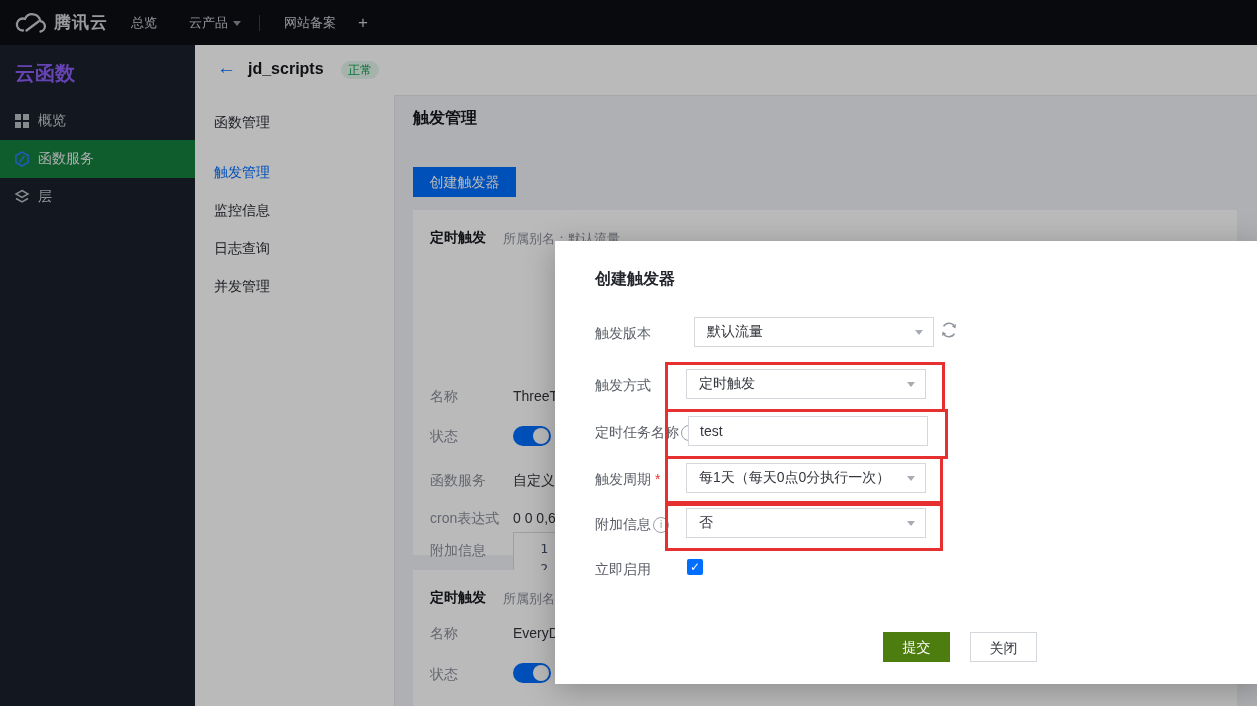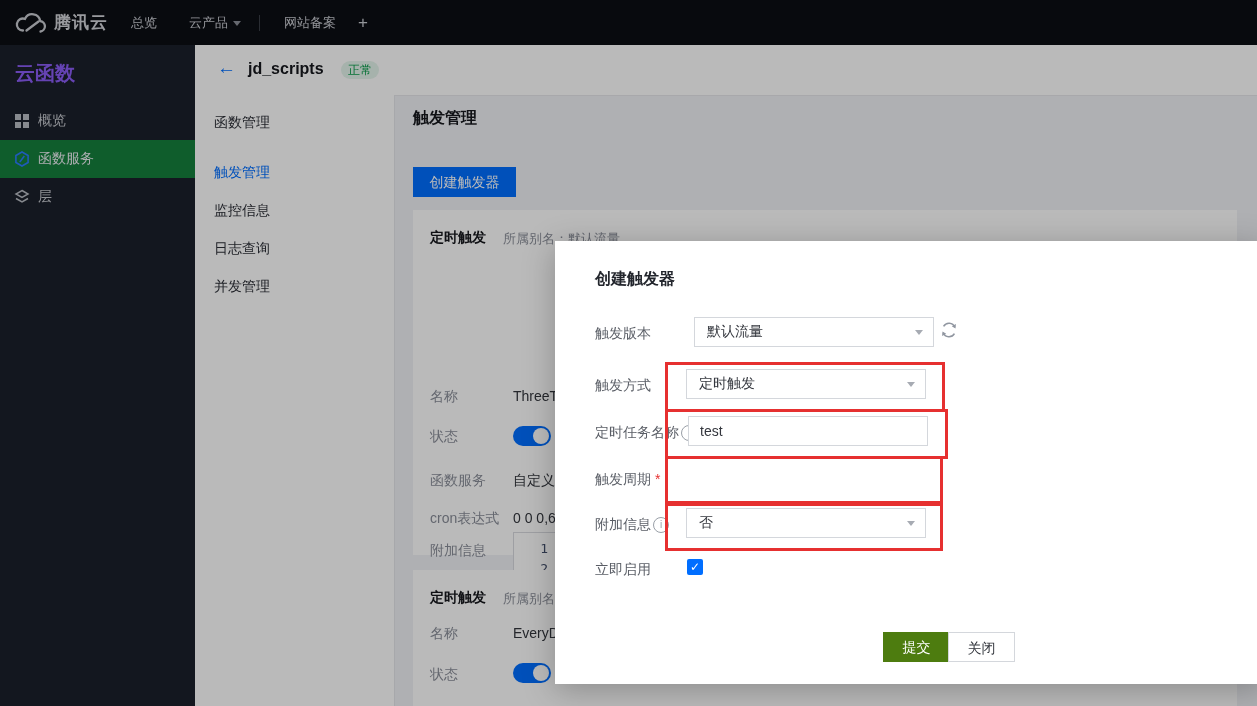--- a/index.html
+++ b/index.html
@@ -199,31 +199,35 @@
 
     <span class="m-label" style="top:183px;">
       <span>定时任务名称</span><span class="info-i">i</span><span class="req">*</span>
     </span>
     <input class="m-input" style="top: 175px;" value="test">
     <div class="hl-rect" style="left:110px;top:168px;width:277px;height:44px;"></div>
 
     <span class="m-label" style="top:230px;">
       <span>触发周期</span><span class="req">*</span>
     </span>
+    <div class="m-select" style="top:222px;">
+      <span class="val">每1天（每天0点0分执行一次）</span>
+      <span class="caret"></span>
+    </div>
     <div class="hl-rect" style="left:110px;top:215px;width:272px;height:44px;"></div>
 
     <span class="m-label" style="top:275px;">
       <span>附加信息</span><span class="info-i">i</span>
     </span>
     <div class="m-select" style="top:267px;">
       <span class="val">否</span>
       <span class="caret"></span>
     </div>
     <div class="hl-rect" style="left:110px;top:260px;width:272px;height:44px;"></div>
 
     <span class="m-label" style="top:320px;">立即启用</span>
     <div class="checkbox" style="top:318px;">✓</div>
 
     <div class="btn btn-primary" style="left:328px;top:391px;">提交</div>
-    <div class="btn btn-plain" style="left:393px;top:391px;">关闭</div>
+    <div class="btn btn-plain" style="left:415px;top:391px;">关闭</div>
   </div>
 
 </div>
 
 </body></html>

